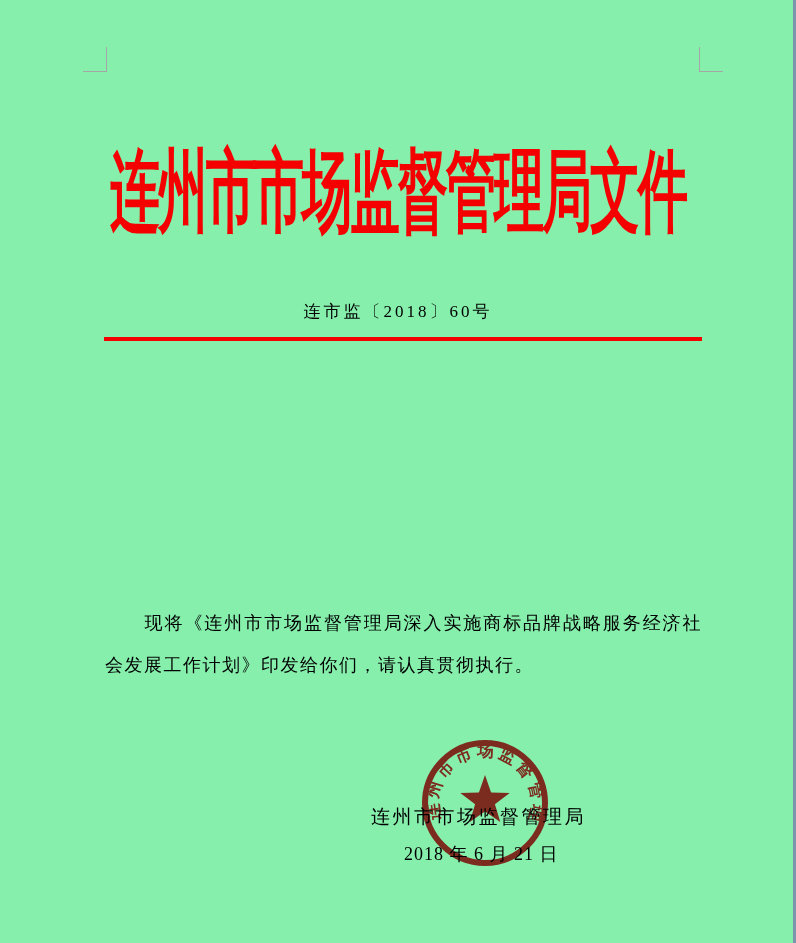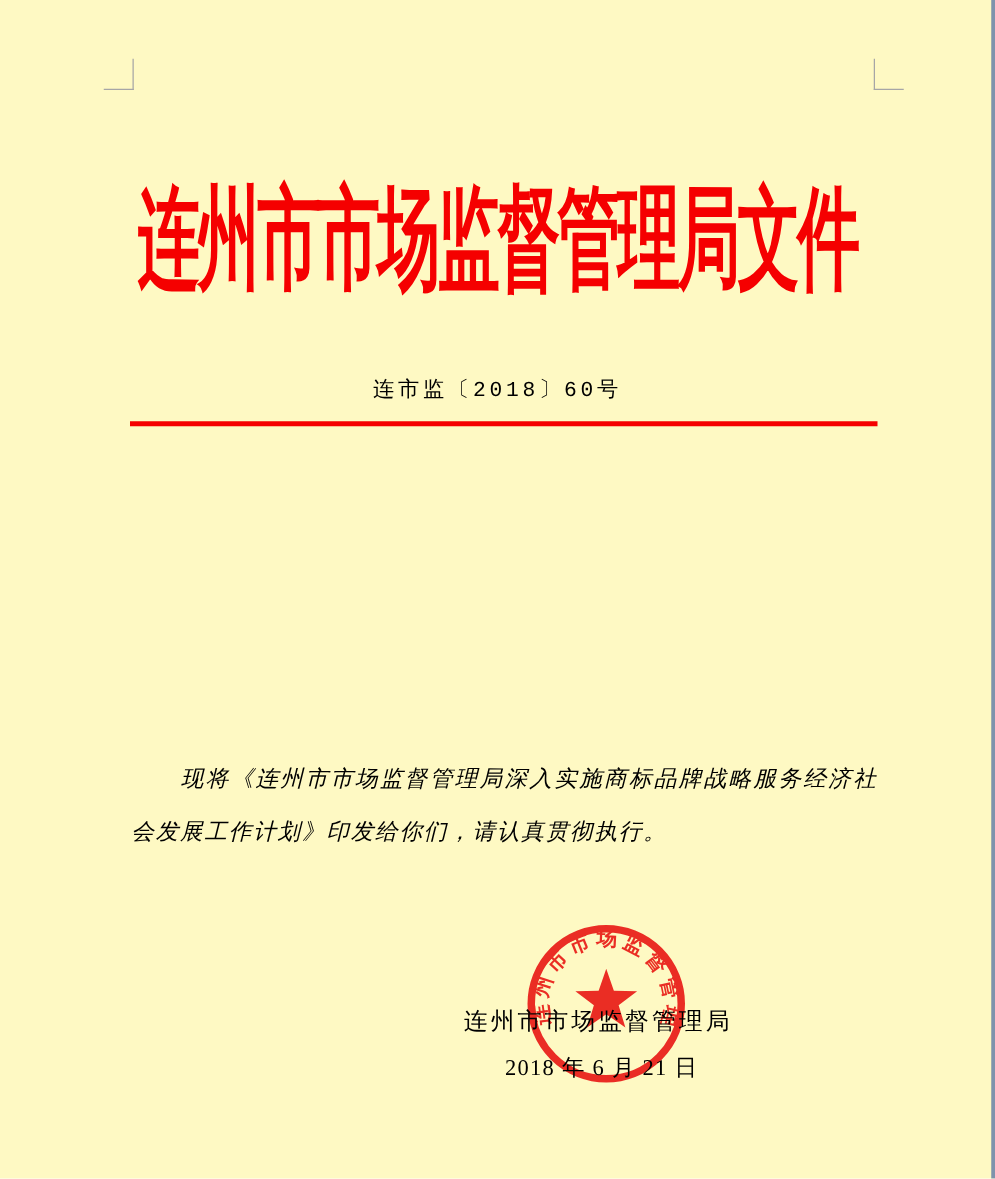--- a/index.html
+++ b/index.html
@@ -4,21 +4,21 @@
 <style>
   html, body {
     margin: 0;
     padding: 0;
     background: #ffffff;
   }
   .page {
     position: relative;
     width: 796px;
     height: 943px;
-    background: #fef9c3;
+    background: #86efac;
     overflow: hidden;
     font-family: "Liberation Serif", "DejaVu Serif", serif;
     color: #000000;
   }
   
   .edge-line {
     position: absolute;
     top: 0;
     right: 0;
     width: 3px;
@@ -62,21 +62,20 @@
   
   .doc-number {
     position: absolute;
     top: 300px;
     left: 0;
     width: 796px;
     text-align: center;
     font-size: 17px;
     letter-spacing: 3px;
     color: #000000;
-    font-family: Liberation Mono, monospace;
   }
   
   .red-rule {
     position: absolute;
     top: 337px;
     left: 104px;
     width: 598px;
     height: 4px;
     background: #f50000;
   }
@@ -101,21 +100,20 @@
     font-size: 18px;
     line-height: 42px;
     letter-spacing: 1.5px;
     text-align: justify;
   }
   .body-block p {
     margin: 0;
   }
   .body-block p.indent {
     text-indent: 2.2em;
-    font-style: italic;
   }
   
   .sig-org {
     position: absolute;
     top: 804px;
     left: 371px;
     font-size: 19px;
     letter-spacing: 2.5px;
     white-space: nowrap;
   }

